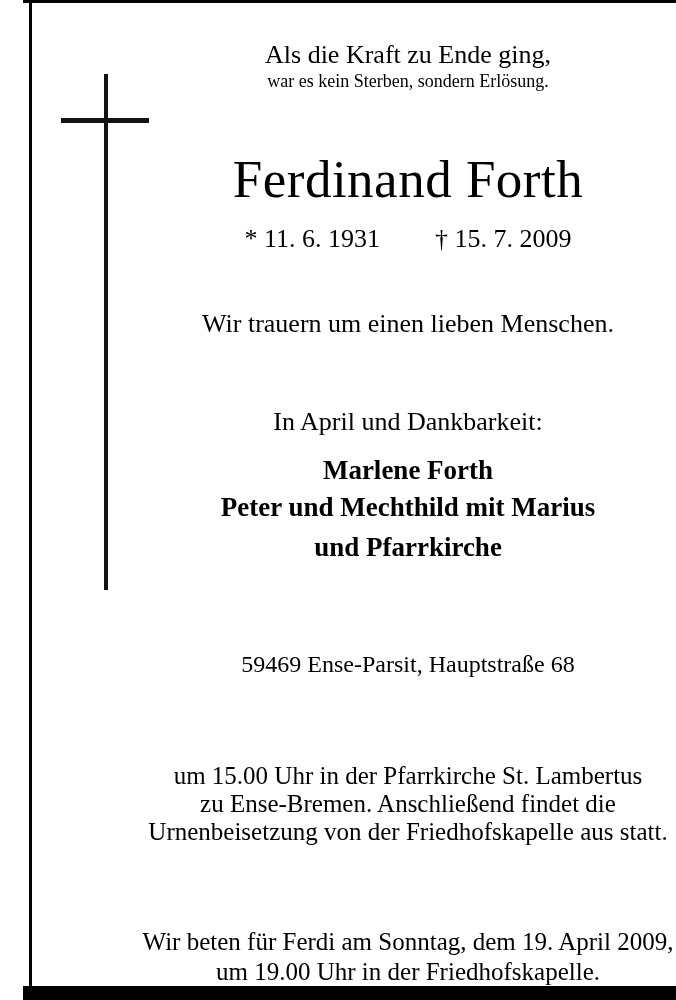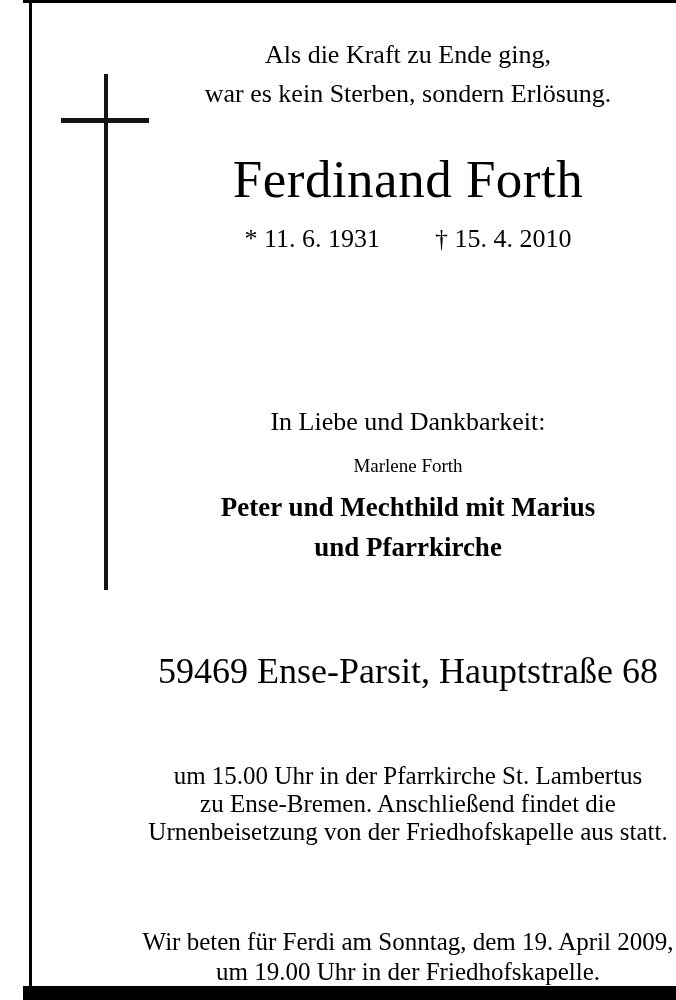--- a/index.html
+++ b/index.html
@@ -27,38 +27,38 @@
   .cross-h { position:absolute; left:38px; top:118px; width:88px; height:5px; background:#141414; }
   
   .cline {
     position: absolute;
     left: 385px;
     transform: translateX(-50%);
     white-space: nowrap;
     line-height: 1.12;
   }
   .epigraph-1 { top: 40px;  font-size: 26px; }
-  .epigraph-2 { top: 79px;  font-size: 26px; }
+  .epigraph-2 { top: 71px;  font-size: 18px; }
   .deceased-name { top: 150px; font-size: 53px; font-weight: normal; letter-spacing: 0.5px; }
   .dates-row {
     position: absolute;
     top: 224px;
     left: 385px;
     transform: translateX(-50%);
     display: flex;
     gap: 55px;
     font-size: 26px;
     white-space: nowrap;
   }
   .mourning-sentence { top: 309px; font-size: 26px; }
   .dedication        { top: 407px; font-size: 26px; }
-  .mourner-1 { top: 455px; font-size: 19px; font-weight: normal; }
+  .mourner-1 { top: 455px; font-size: 27px; font-weight: bold; }
   .mourner-2 { top: 492px; font-size: 27px; font-weight: bold; font-family: Liberation Serif, serif; }
   .mourner-3 { top: 532px; font-size: 27px; font-weight: bold; }
-  .address-line { top: 651px; font-size: 36px; }
+  .address-line { top: 651px; font-size: 24px; }
   .para {
     position: absolute;
     left: 385px;
     transform: translateX(-50%);
     text-align: center;
     font-size: 25px;
     white-space: nowrap;
   }
   .service-para { top: 762px; line-height: 28px; }
   .prayer-para  { top: 927px; line-height: 30px; }
@@ -78,25 +78,26 @@
     <div class="cross-h"></div>
   </div>
 
   <div class="cline epigraph-1">Als die Kraft zu Ende ging,</div>
   <div class="cline epigraph-2">war es kein Sterben, sondern Erlösung.</div>
 
   <div class="cline deceased-name">Ferdinand Forth</div>
 
   <div class="dates-row">
     <span>* 11. 6. 1931</span>
-    <span>† 15. 4. 2010</span>
+    <span>† 15. 7. 2009</span>
   </div>
 
+  <div class="cline mourning-sentence">Wir trauern um einen lieben Menschen.</div>
 
-  <div class="cline dedication">In Liebe und Dankbarkeit:</div>
+  <div class="cline dedication">In April und Dankbarkeit:</div>
 
   <div class="cline mourner-1">Marlene Forth</div>
   <div class="cline mourner-2">Peter und Mechthild mit Marius</div>
   <div class="cline mourner-3">und Pfarrkirche</div>
 
   <div class="cline address-line">59469 Ense-Parsit, Hauptstraße 68</div>
 
   <div class="para service-para">
     <div>um 15.00 Uhr in der Pfarrkirche St. Lambertus</div>
     <div>zu Ense-Bremen. Anschließend findet die</div>

